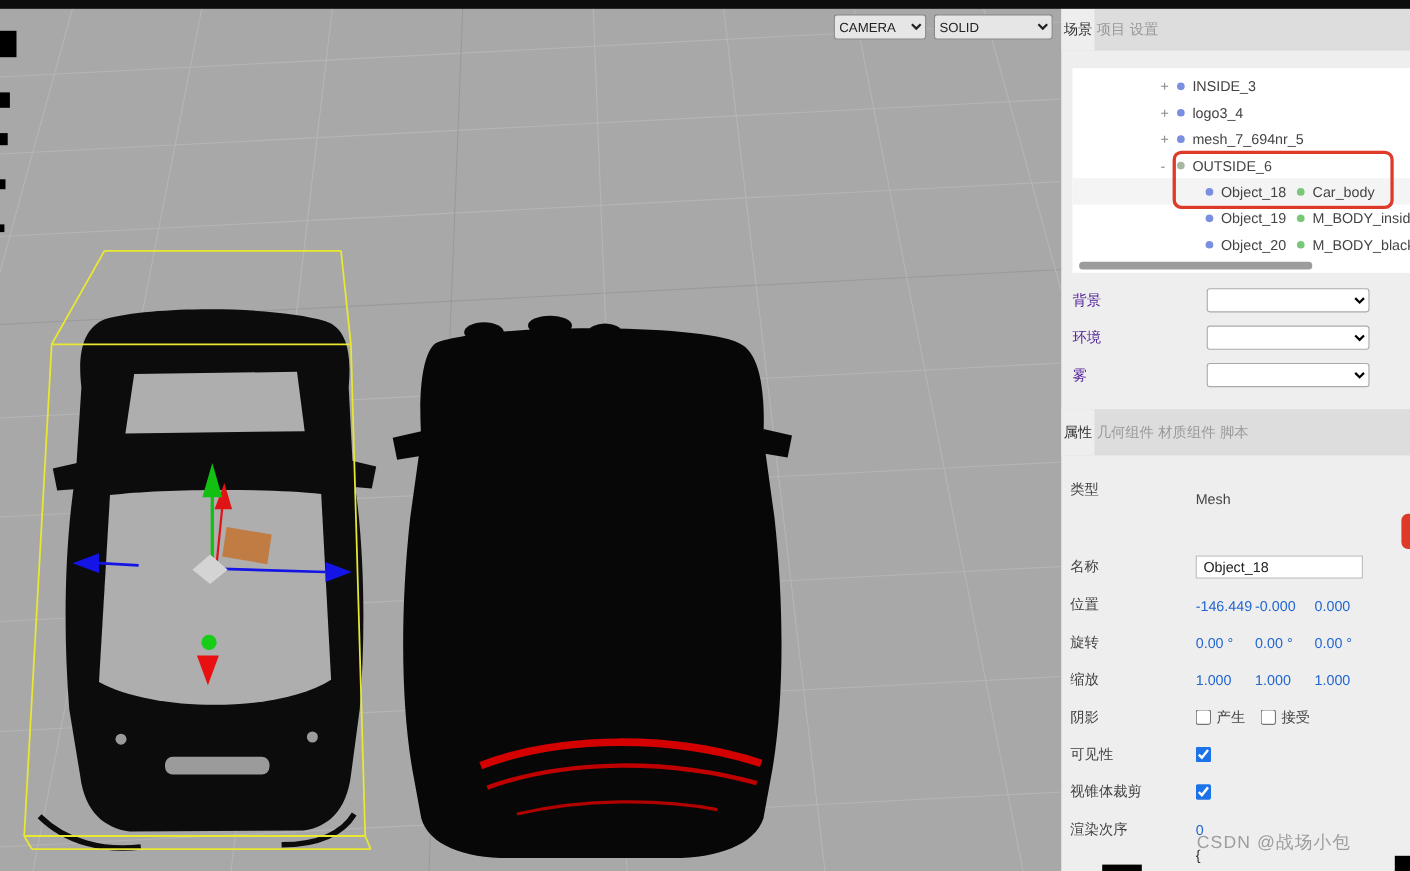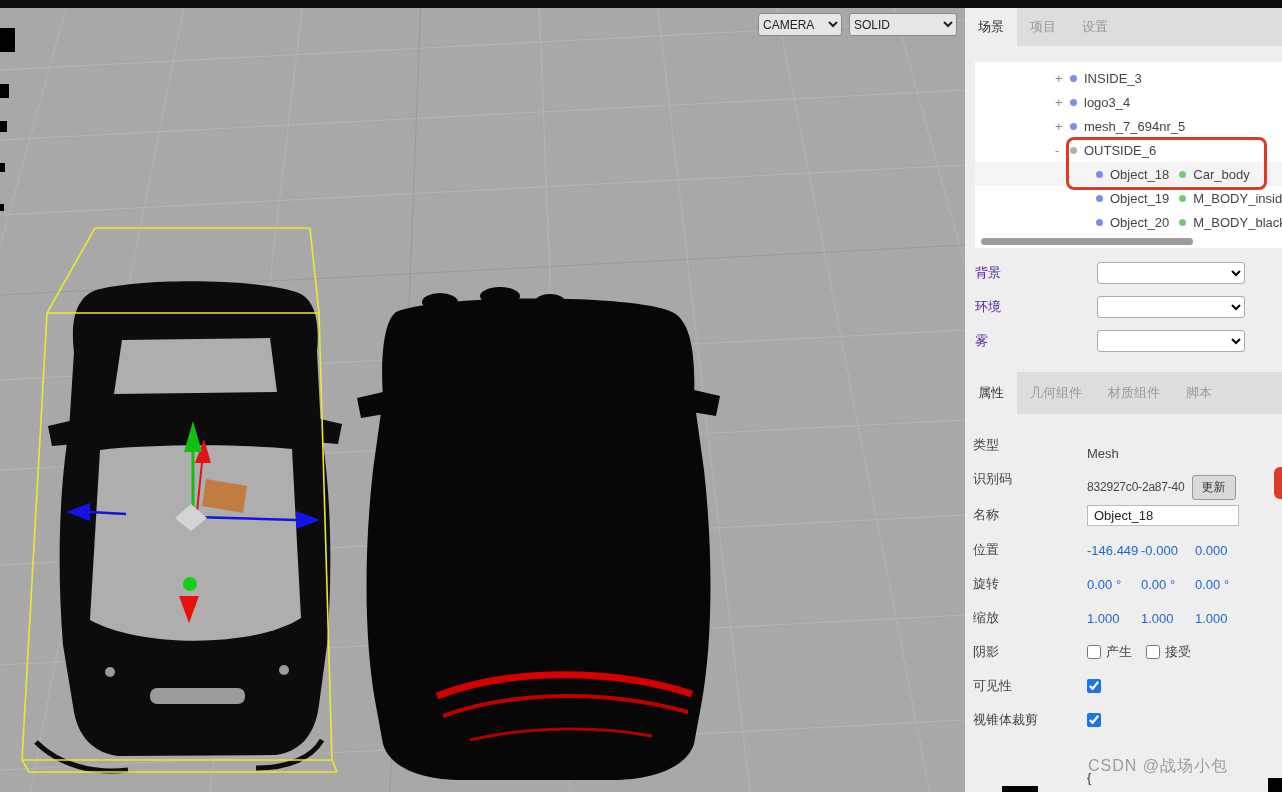--- a/index.html
+++ b/index.html
@@ -22,21 +22,21 @@
     font-family:"Liberation Sans", sans-serif;
   }
   #camera-select { left:758px; top:13px; width:84px; }
   #shading-select { left:849px; top:13px; width:108px; }
 
   
   #sidebar { position:absolute; left:965px; top:0; width:317px; height:792px; background:#eee; font-size:13px; color:#444; }
   .tabs { position:absolute; left:0; width:100%; background:#ddd; display:flex; }
   .tabs1 { top:8px; height:38px; }
   .tabs2 { top:372px; height:42px; }
-  .tab { padding:0 13px; color:#999; cursor:pointer; white-space:nowrap; }
+  .tab { padding:0 2px; color:#999; cursor:pointer; white-space:nowrap; }
   .tabs1 .tab { line-height:38px; }
   .tabs2 .tab { line-height:42px; }
   .tab.active { background:#eee; color:#333; }
 
   
   #outliner { position:absolute; left:10px; right:0; top:62px; height:186px; background:#fff; overflow:hidden; padding-top:4px; }
   .orow { height:24px; display:flex; align-items:center; white-space:nowrap; padding-left:80px; cursor:pointer; }
   .orow.child { padding-left:121px; }
   .orow.selected { background:#f4f4f4; }
   .expander { width:15px; color:#888; font-size:13px; text-align:left; flex:none; }
@@ -235,27 +235,20 @@
     <div class="tab">几何组件</div>
     <div class="tab">材质组件</div>
     <div class="tab">脚本</div>
   </div>
 
   <div class="prop-row" style="top:432px">
     <span class="prop-label">类型</span>
     <span class="prop-value">Mesh</span>
   </div>
 
-  <div class="prop-row" style="top:466px">
-    <span class="prop-label">识别码</span>
-    <span class="prop-value">
-      <span class="uuid">832927c0-2a87-40</span>
-      <button class="update-btn">更新</button>
-    </span>
-  </div>
 
   <div class="prop-row" style="top:502px">
     <span class="prop-label">名称</span>
     <input class="name-input" type="text" value="Object_18" style="">
   </div>
 
   <div class="prop-row" style="top:537px">
     <span class="prop-label">位置</span>
     <span class="nums">
       <span class="num">-146.449</span>
@@ -299,20 +292,24 @@
   <div class="prop-row" style="top:673px">
     <span class="prop-label">可见性</span>
     <input type="checkbox" checked="" style="">
   </div>
 
   <div class="prop-row" style="top:707px">
     <span class="prop-label">视锥体裁剪</span>
     <input type="checkbox" checked="" style="">
   </div>
 
+  <div class="prop-row" style="top:741px">
+    <span class="prop-label">渲染次序</span>
+    <span class="num plain">0</span>
+  </div>
 
   <div class="prop-row" style="top:764px">
     <span class="prop-label"></span>
     <span class="userdata">{</span>
   </div>
 
 </div>
 
 <div class="annotation-box"></div>
 <div class="annotation-edge"></div>

